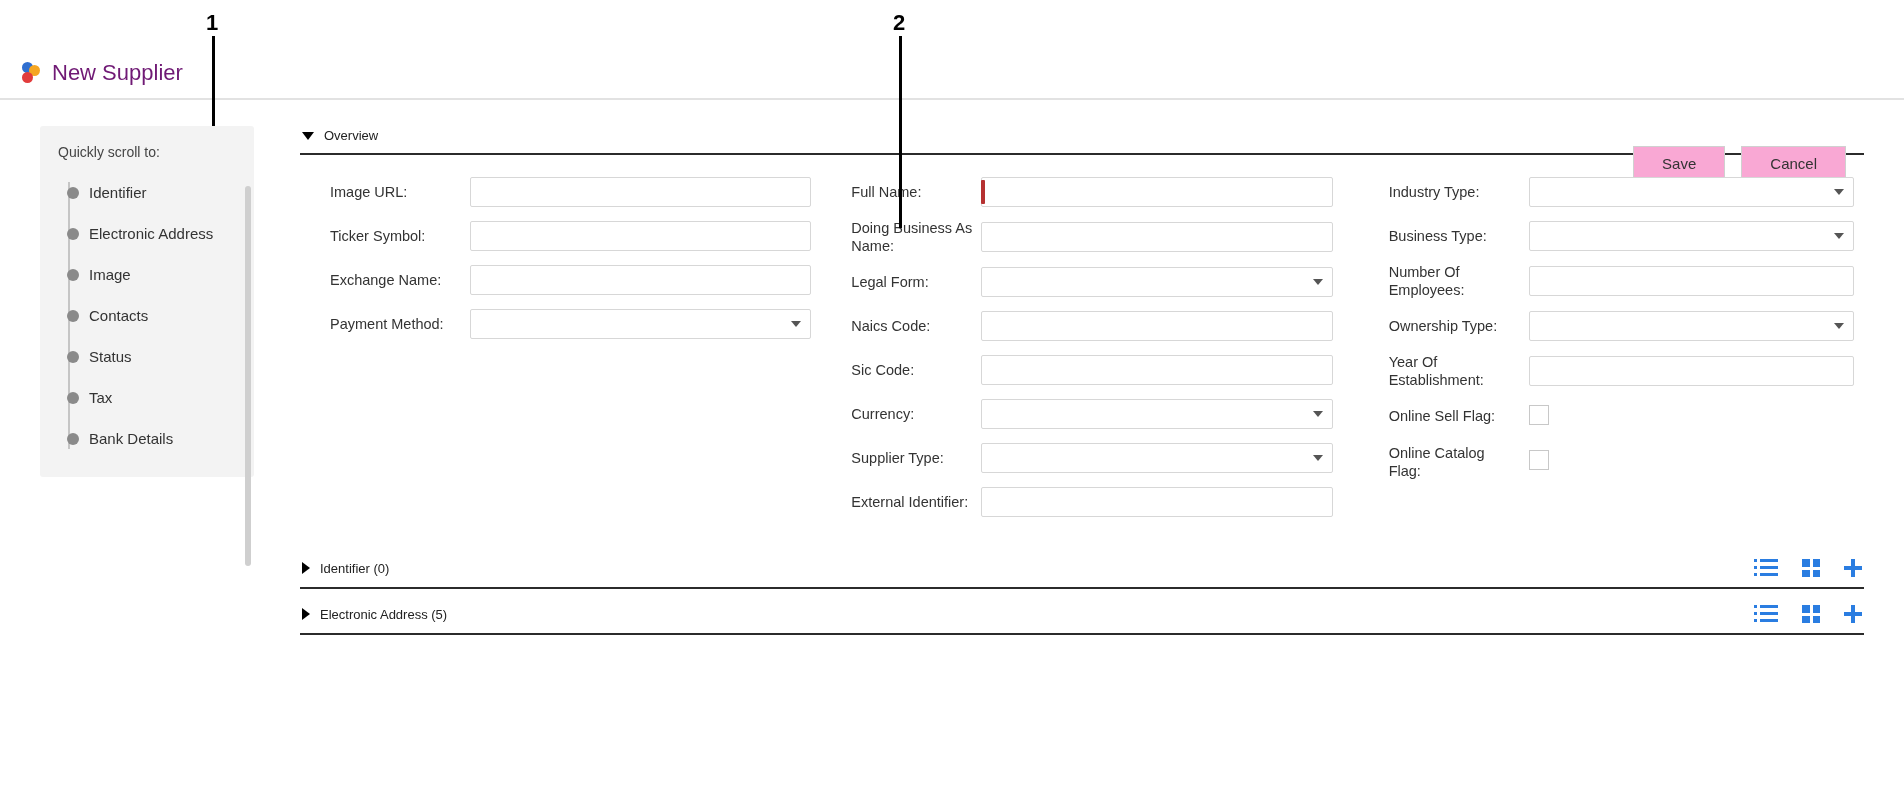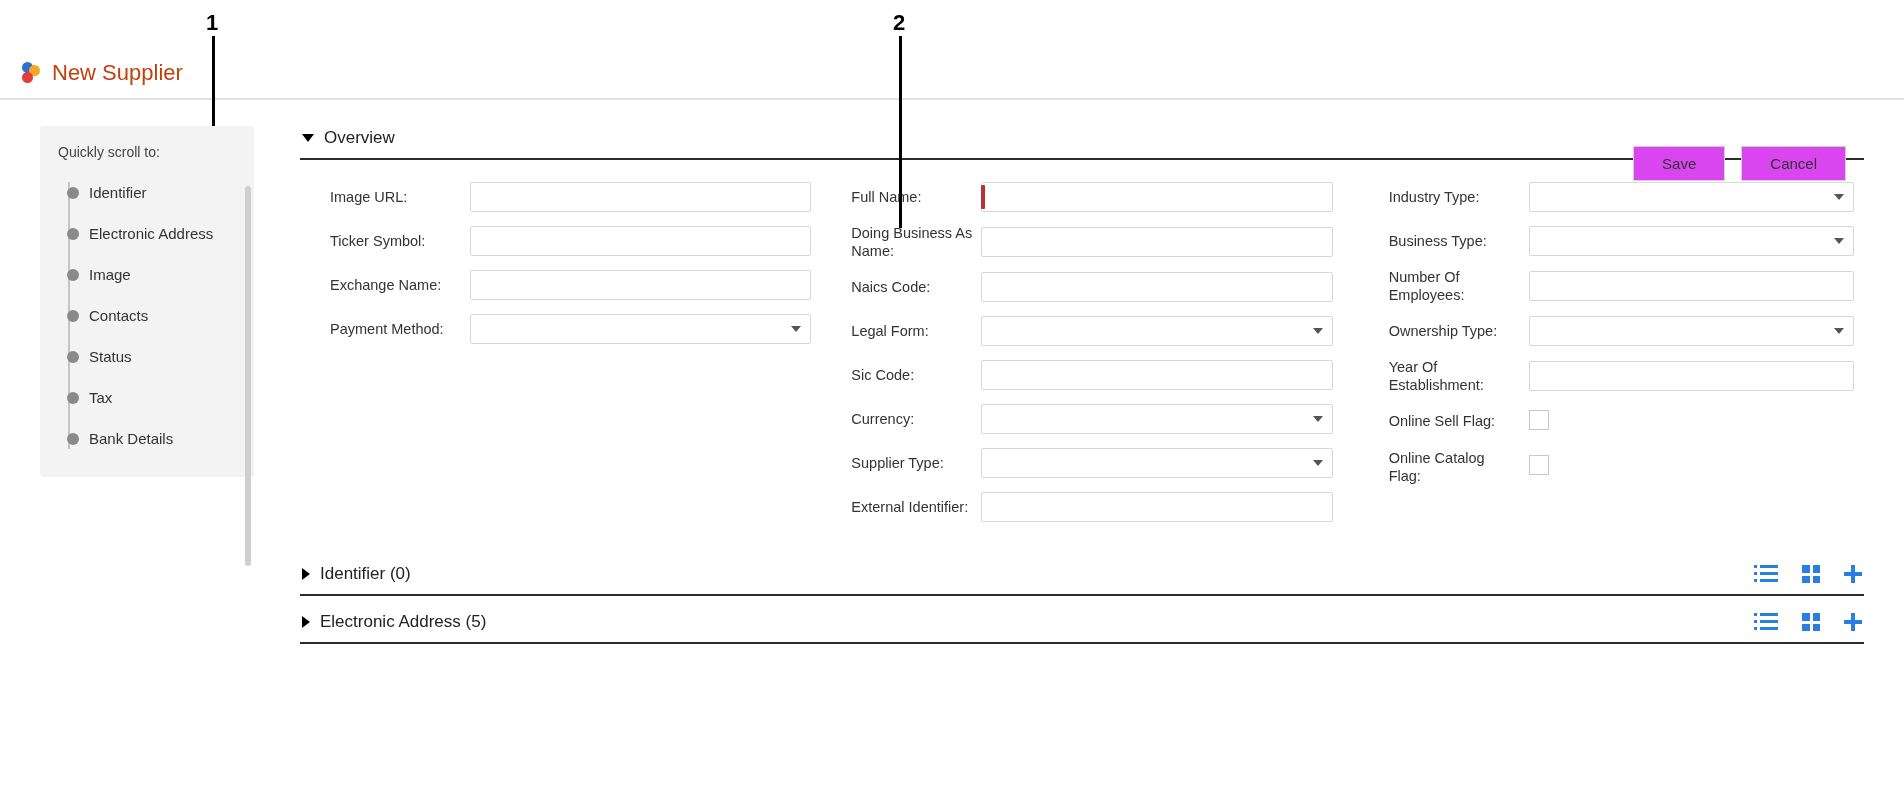--- a/index.html
+++ b/index.html
@@ -52,21 +52,21 @@
     width: 11px;
     height: 11px;
     border-radius: 50%;
   }
   .logo .d-blue   { background: #2f6fd0; left: 4px; top: 0; }
   .logo .d-orange { background: #f5a623; left: 11px; top: 3px; }
   .logo .d-red    { background: #e23c3c; left: 4px; top: 10px; }
   .page-title {
     font-size: 22px;
     font-weight: 400;
-    color: #c2410c;
+    color: #701a75;
   }
 
   
   .body-row {
     display: flex;
     align-items: flex-start;
   }
 
   
   .sidebar-wrap {
@@ -141,21 +141,21 @@
 
   
   .actions {
     position: absolute;
     right: 58px;
     top: 146px; 
     display: flex;
     gap: 16px;
   }
   .btn {
-    background: #d946ef;
+    background: #f9a8d4;
     border: 1px solid #d0d0d0;
     color: #333;
     padding: 8px 28px;
     font-size: 15px;
     cursor: pointer;
   }
 
   
   .section {
     margin-bottom: 6px;
@@ -176,21 +176,21 @@
     border-left: 6px solid transparent;
     border-right: 6px solid transparent;
     border-top: 8px solid #000;
   }
   .toggle.right {
     border-top: 6px solid transparent;
     border-bottom: 6px solid transparent;
     border-left: 8px solid #000;
   }
   .section-title {
-    font-size: 17px;
+    font-size: 13px;
     color: #222;
   }
   .section-tools {
     margin-left: auto;
     display: flex;
     align-items: center;
     gap: 24px;
     color: #2a7de1;
   }
   .tool-icon {
@@ -401,29 +401,29 @@
               <div class="control required">
                 <span class="req-marker"></span>
                 <input class="input" type="text" style="">
               </div>
             </div>
             <div class="form-row">
               <label>Doing Business As Name:</label>
               <div class="control"><input class="input" type="text" style=""></div>
             </div>
             <div class="form-row">
+              <label>Legal Form:</label>
+              <div class="control">
+                <div class="select"></div>
+                <span class="select-caret"></span>
+              </div>
+            </div>
+            <div class="form-row">
               <label>Naics Code:</label>
               <div class="control"><input class="input" type="text" style=""></div>
-            </div>
-            <div class="form-row">
-              <label>Legal Form:</label>
-              <div class="control">
-                <div class="select"></div>
-                <span class="select-caret"></span>
-              </div>
             </div>
             <div class="form-row">
               <label>Sic Code:</label>
               <div class="control"><input class="input" type="text" style=""></div>
             </div>
             <div class="form-row">
               <label>Currency:</label>
               <div class="control">
                 <div class="select"></div>
                 <span class="select-caret"></span>

